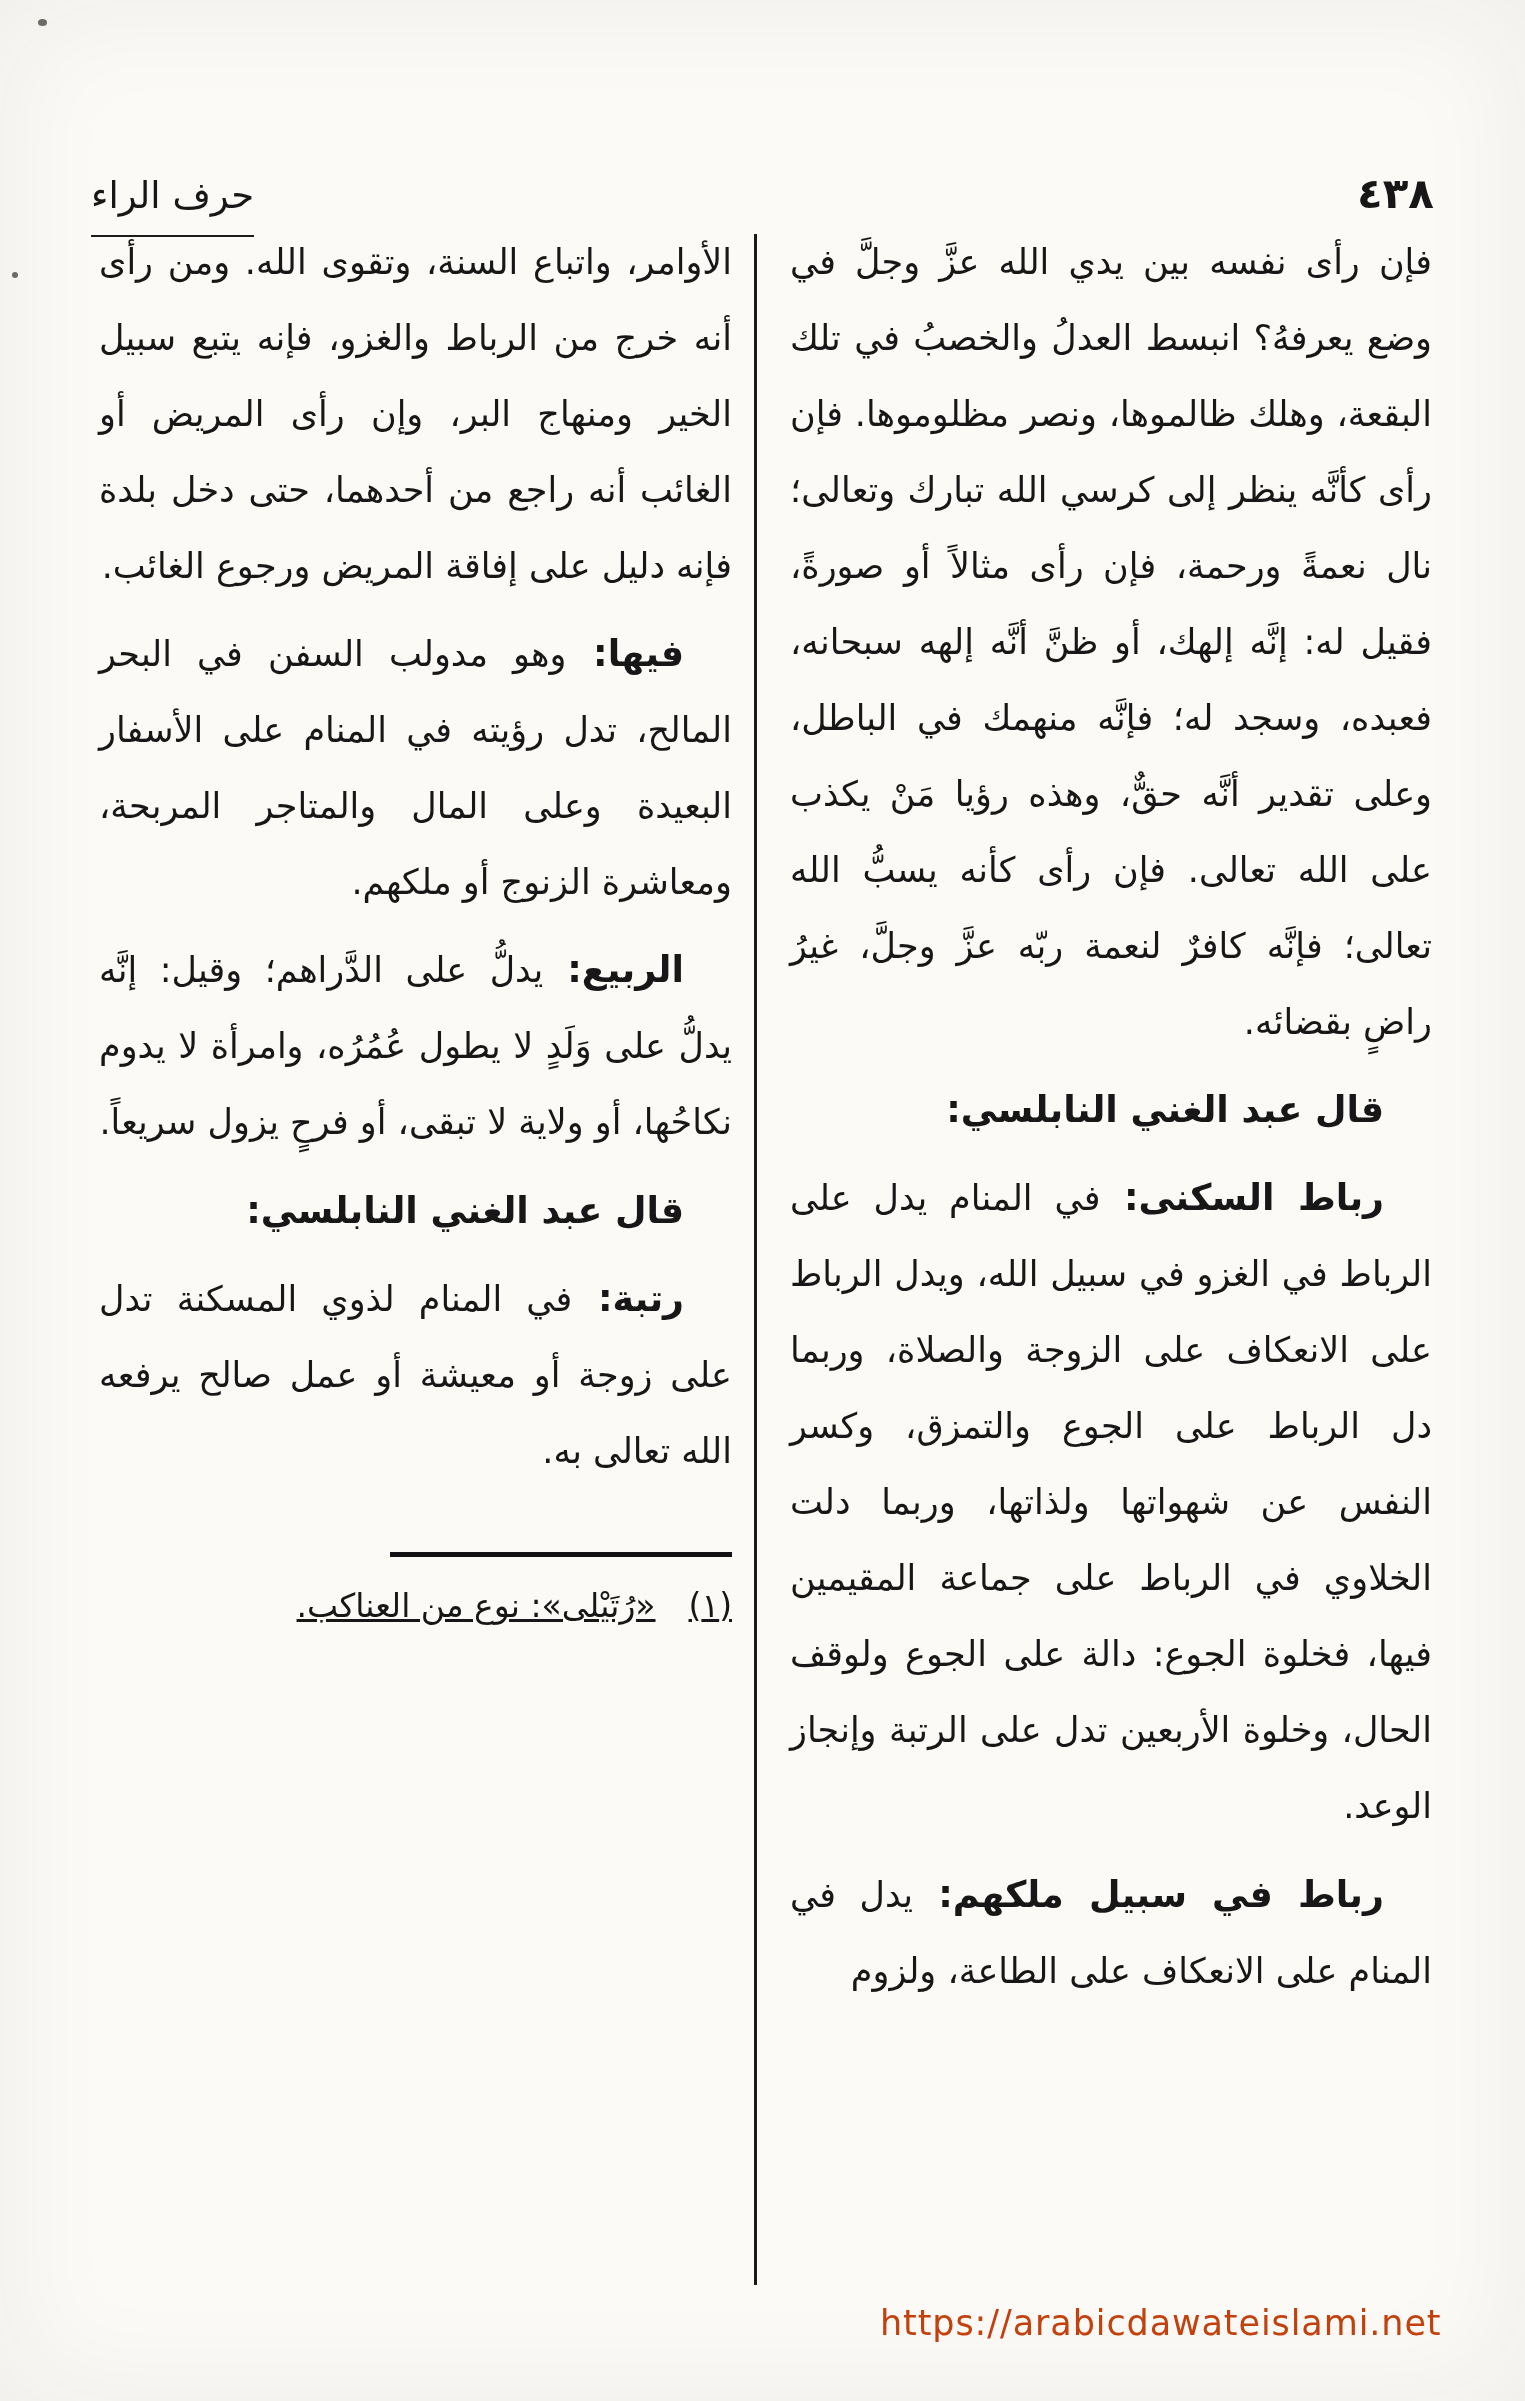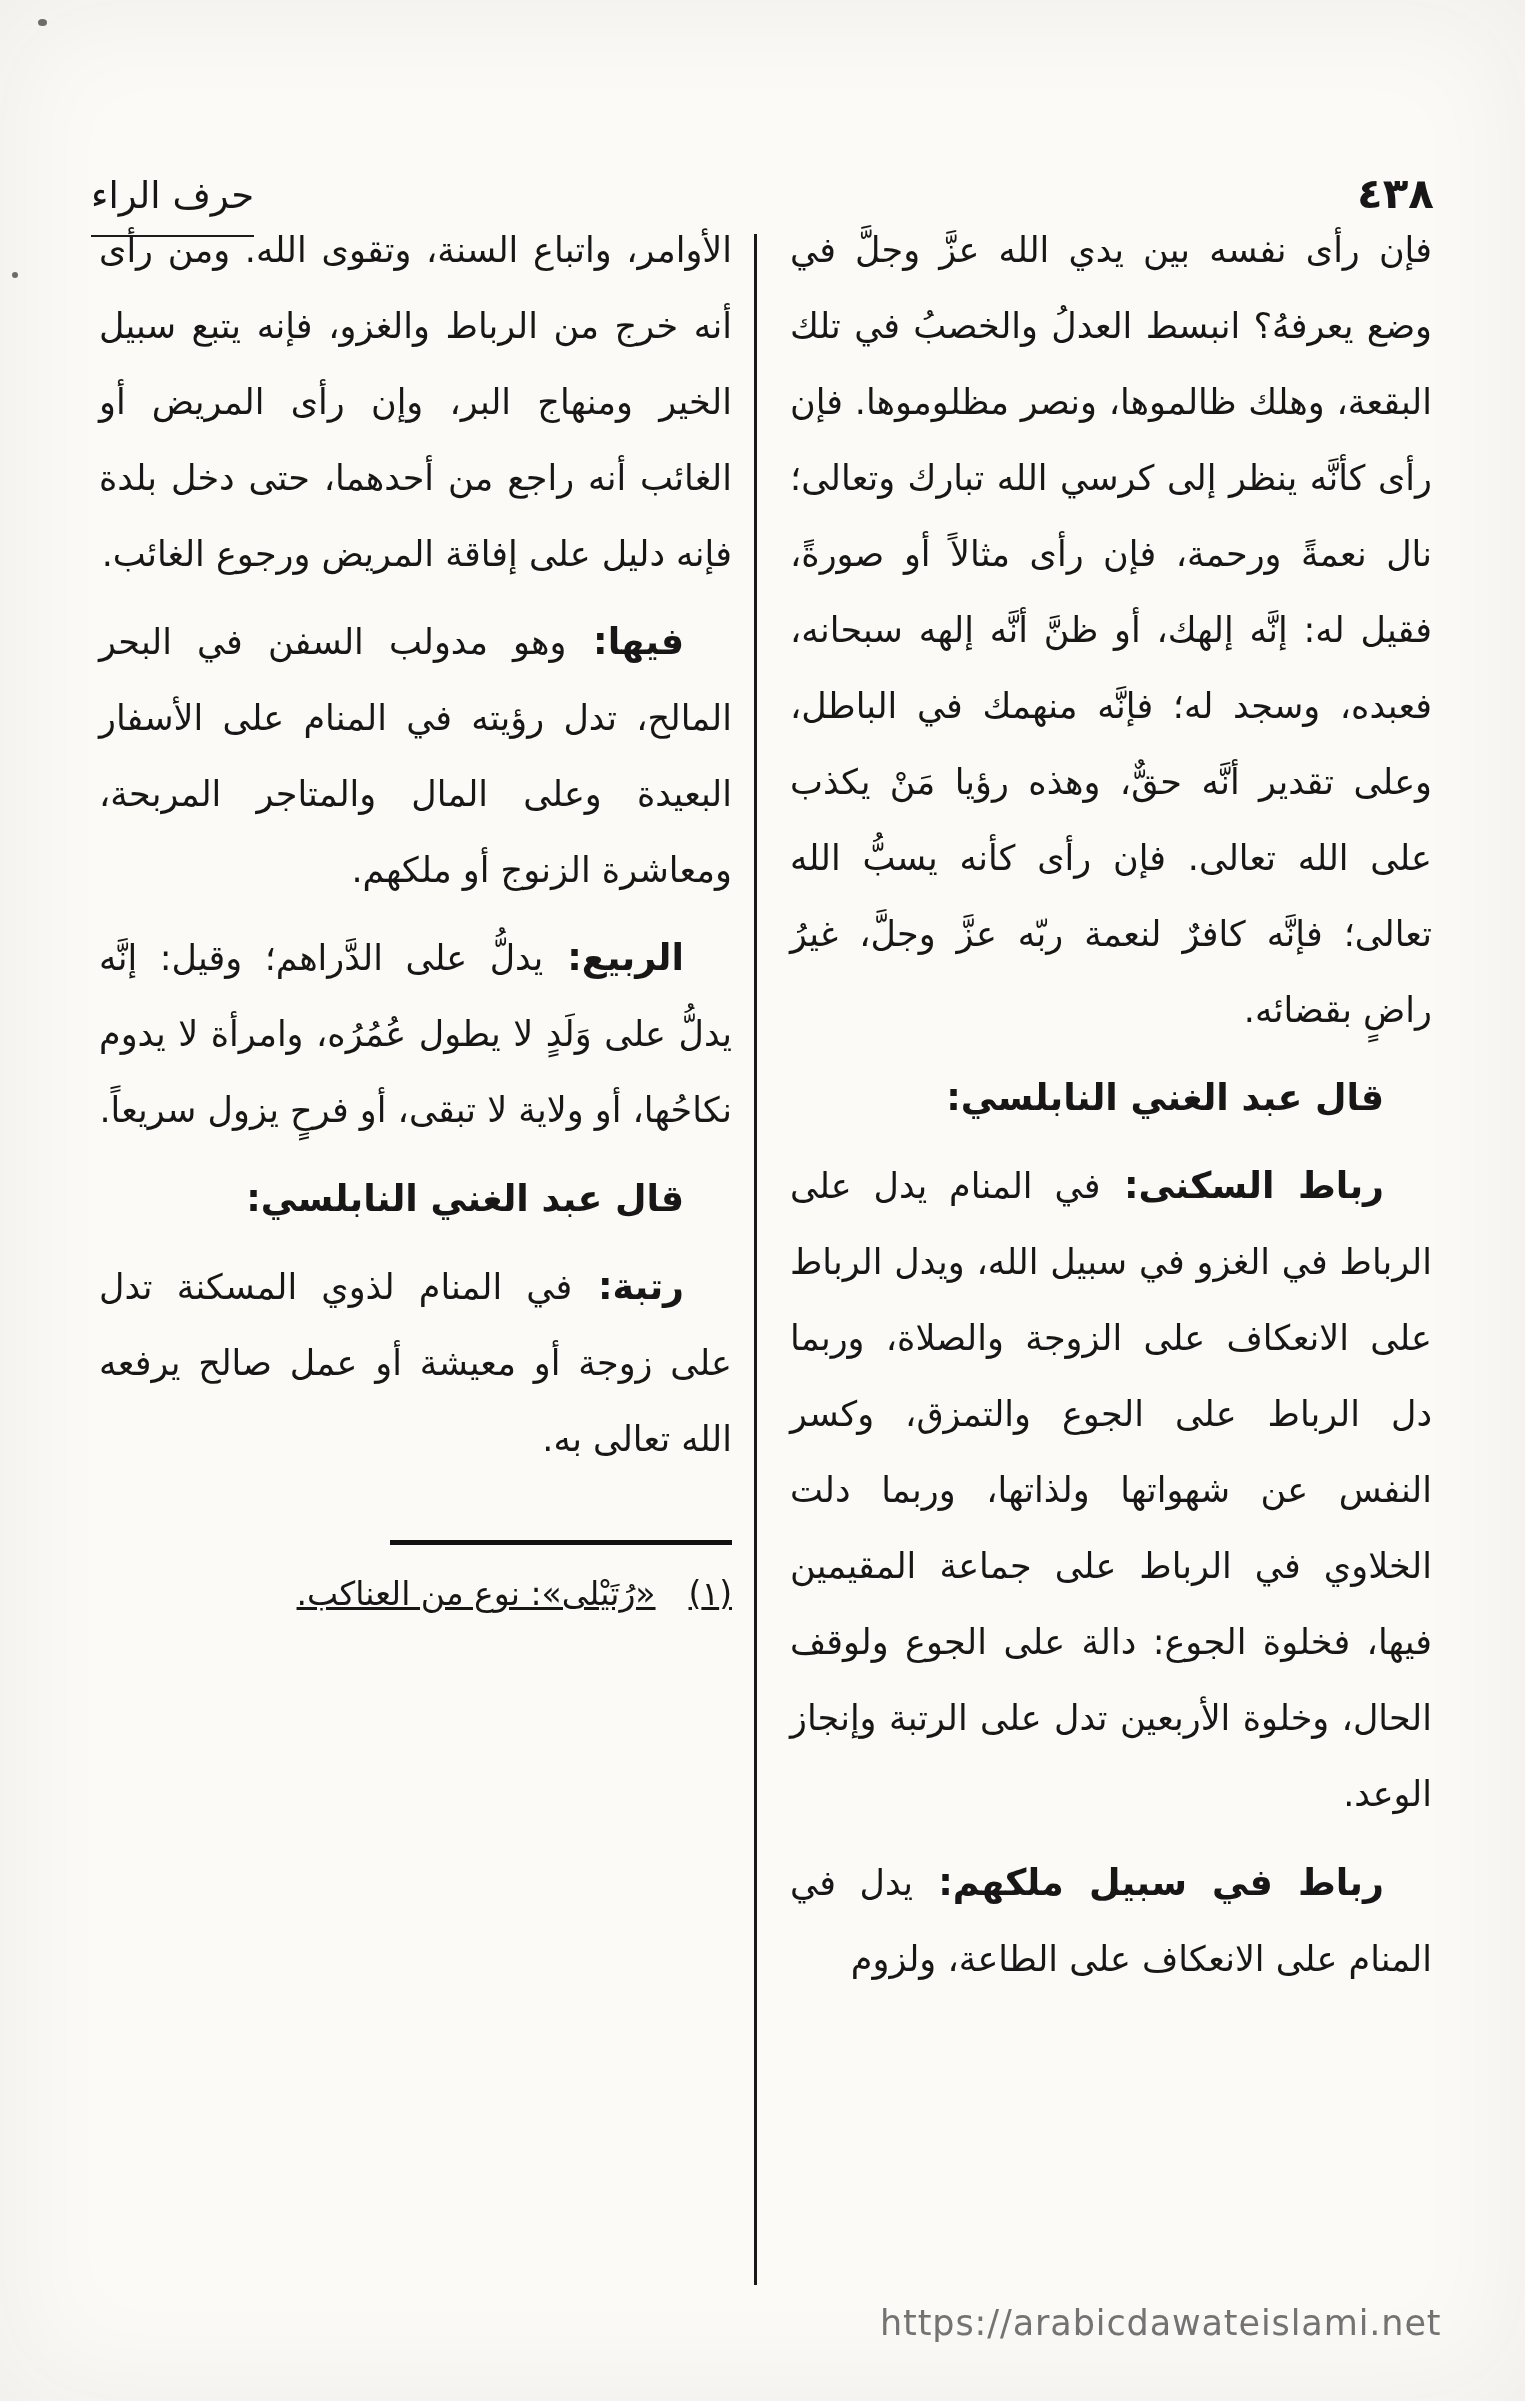--- a/index.html
+++ b/index.html
@@ -41,21 +41,21 @@
   .divider {
     position: absolute;
     top: 234px;
     left: 754px;
     width: 2.6px;
     height: 2051px;
     background: #191919;
   }
   .col {
     position: absolute;
-    top: 212px;
+    top: 224px;
     font-size: 35px;
     line-height: 76px;
     text-align: justify;
   }
   .col-right { right: 93px; width: 642px; }
   .col-left  { left: 99px;  width: 633px; }
   .para { margin: 0 0 12.2px 0; }
   .para.indent { text-indent: 48px; }
   .para.attrib { margin-top: 3.5px; }
   .head { font-weight: bold; font-size: 1.04em; }
@@ -75,21 +75,21 @@
     text-decoration: underline;
   }
   .fn-marker { margin-left: 33px; }
   
   .watermark {
     position: absolute;
     top: 2303px;
     left: 880px;
     direction: ltr;
     font-size: 35px;
-    color: #737373;
+    color: #c2410c;
     letter-spacing: 0.9px;
   }
   
   .artifact { position: absolute; background: #6d6d68; border-radius: 50%; }
   .a1 { top: 19px; left: 38px; width: 8.7px; height: 7px; }
   .a2 { top: 272px; left: 12.2px; width: 6.1px; height: 6.1px; }
 </style>
 </head>
 <body>
 

